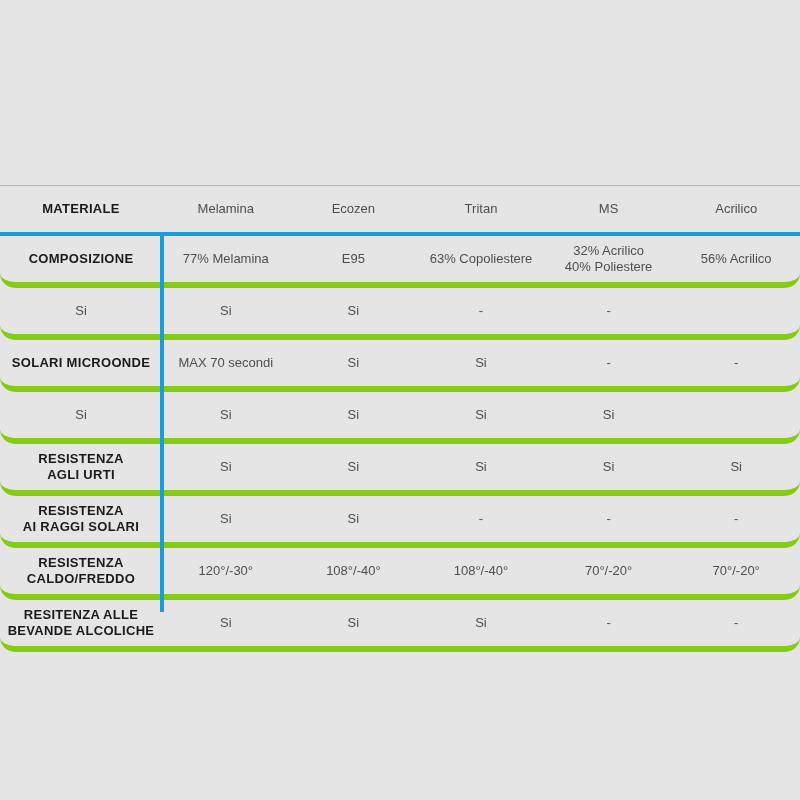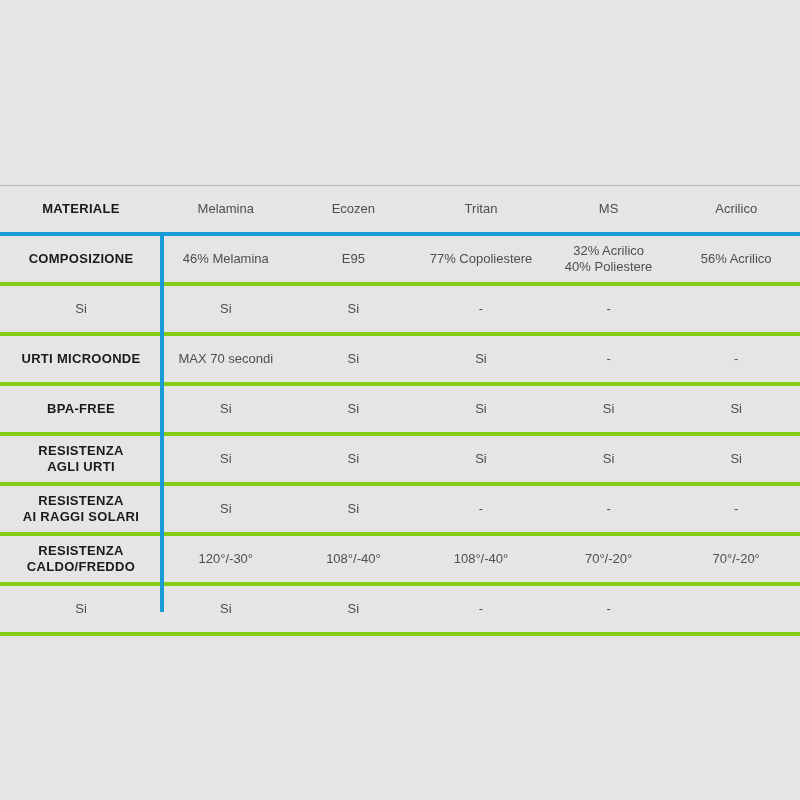--- a/index.html
+++ b/index.html
@@ -27,21 +27,22 @@
     display: grid;
     grid-template-columns: 162px 1fr 1fr 1fr 1fr 1fr;
     align-items: center;
     height: 46px;
   }
   .header-row {
     border-top: 1px solid #b3b3b3;
     border-bottom: 4px solid #1b9cd8;
   }
   .data-row {
-    border-bottom: 4px solid #84cc16;
+    border-bottom: 6px solid #84cc16;
+    border-radius: 15px;
   }
   .cell {
     text-align: center;
     padding: 0 6px;
     white-space: pre-line;
     line-height: 1.25;
   }
   .lbl {
     font-weight: bold;
     font-size: 13px;
@@ -76,47 +77,46 @@
       <div class="cell lbl">MATERIALE</div>
       <div class="cell hdr">Melamina</div>
       <div class="cell hdr">Ecozen</div>
       <div class="cell hdr">Tritan</div>
       <div class="cell hdr">MS</div>
       <div class="cell hdr">Acrilico</div>
     </div>
 
     <div class="row data-row">
       <div class="cell lbl">COMPOSIZIONE</div>
-      <div class="cell val">46% Melamina</div>
+      <div class="cell val">77% Melamina</div>
       <div class="cell val">E95</div>
-      <div class="cell val">77% Copoliestere</div>
+      <div class="cell val">63% Copoliestere</div>
       <div class="cell val">32% Acrilico
 40% Poliestere</div>
       <div class="cell val">56% Acrilico</div>
     </div>
 
     <div class="row data-row">
       <div class="cell val">Si</div>
       <div class="cell val">Si</div>
       <div class="cell val">Si</div>
       <div class="cell val">-</div>
       <div class="cell val">-</div>
     </div>
 
     <div class="row data-row">
-      <div class="cell lbl">URTI MICROONDE</div>
+      <div class="cell lbl">SOLARI MICROONDE</div>
       <div class="cell val">MAX 70 secondi</div>
       <div class="cell val">Si</div>
       <div class="cell val">Si</div>
       <div class="cell val">-</div>
       <div class="cell val">-</div>
     </div>
 
     <div class="row data-row">
-      <div class="cell lbl">BPA-FREE</div>
       <div class="cell val">Si</div>
       <div class="cell val">Si</div>
       <div class="cell val">Si</div>
       <div class="cell val">Si</div>
       <div class="cell val">Si</div>
     </div>
 
     <div class="row data-row">
       <div class="cell lbl">RESISTENZA
 AGLI URTI</div>
@@ -141,20 +141,22 @@
       <div class="cell lbl">RESISTENZA
 CALDO/FREDDO</div>
       <div class="cell val">120°/-30°</div>
       <div class="cell val">108°/-40°</div>
       <div class="cell val">108°/-40°</div>
       <div class="cell val">70°/-20°</div>
       <div class="cell val">70°/-20°</div>
     </div>
 
     <div class="row data-row">
+      <div class="cell lbl">RESITENZA ALLE
+BEVANDE ALCOLICHE</div>
       <div class="cell val">Si</div>
       <div class="cell val">Si</div>
       <div class="cell val">Si</div>
       <div class="cell val">-</div>
       <div class="cell val">-</div>
     </div>
 
   </div>
 
   <div class="v-divider"></div>

